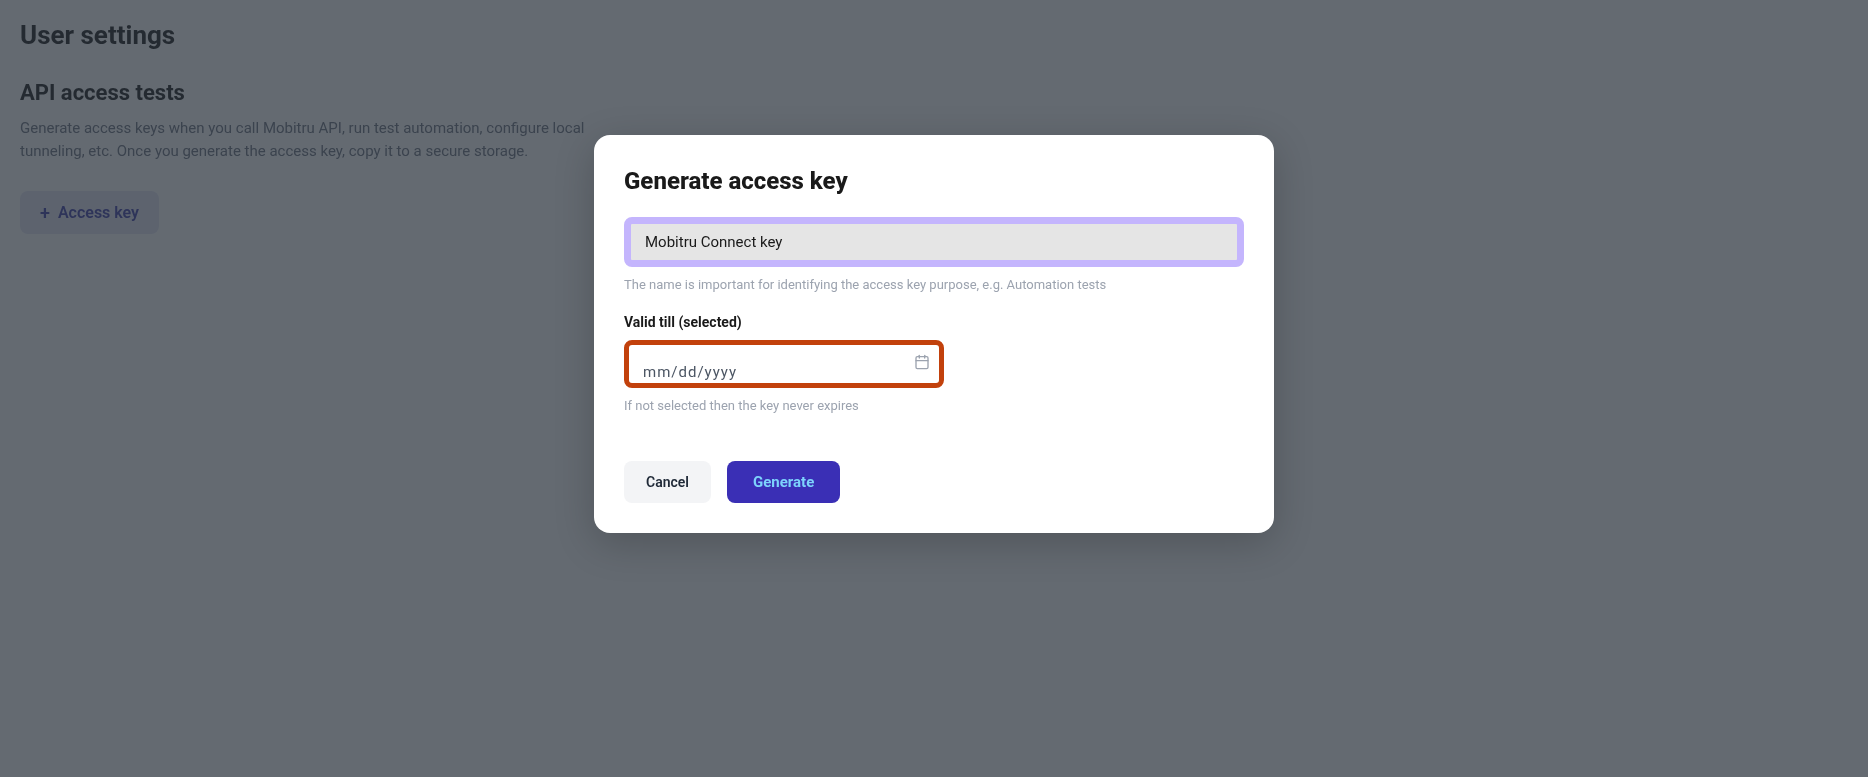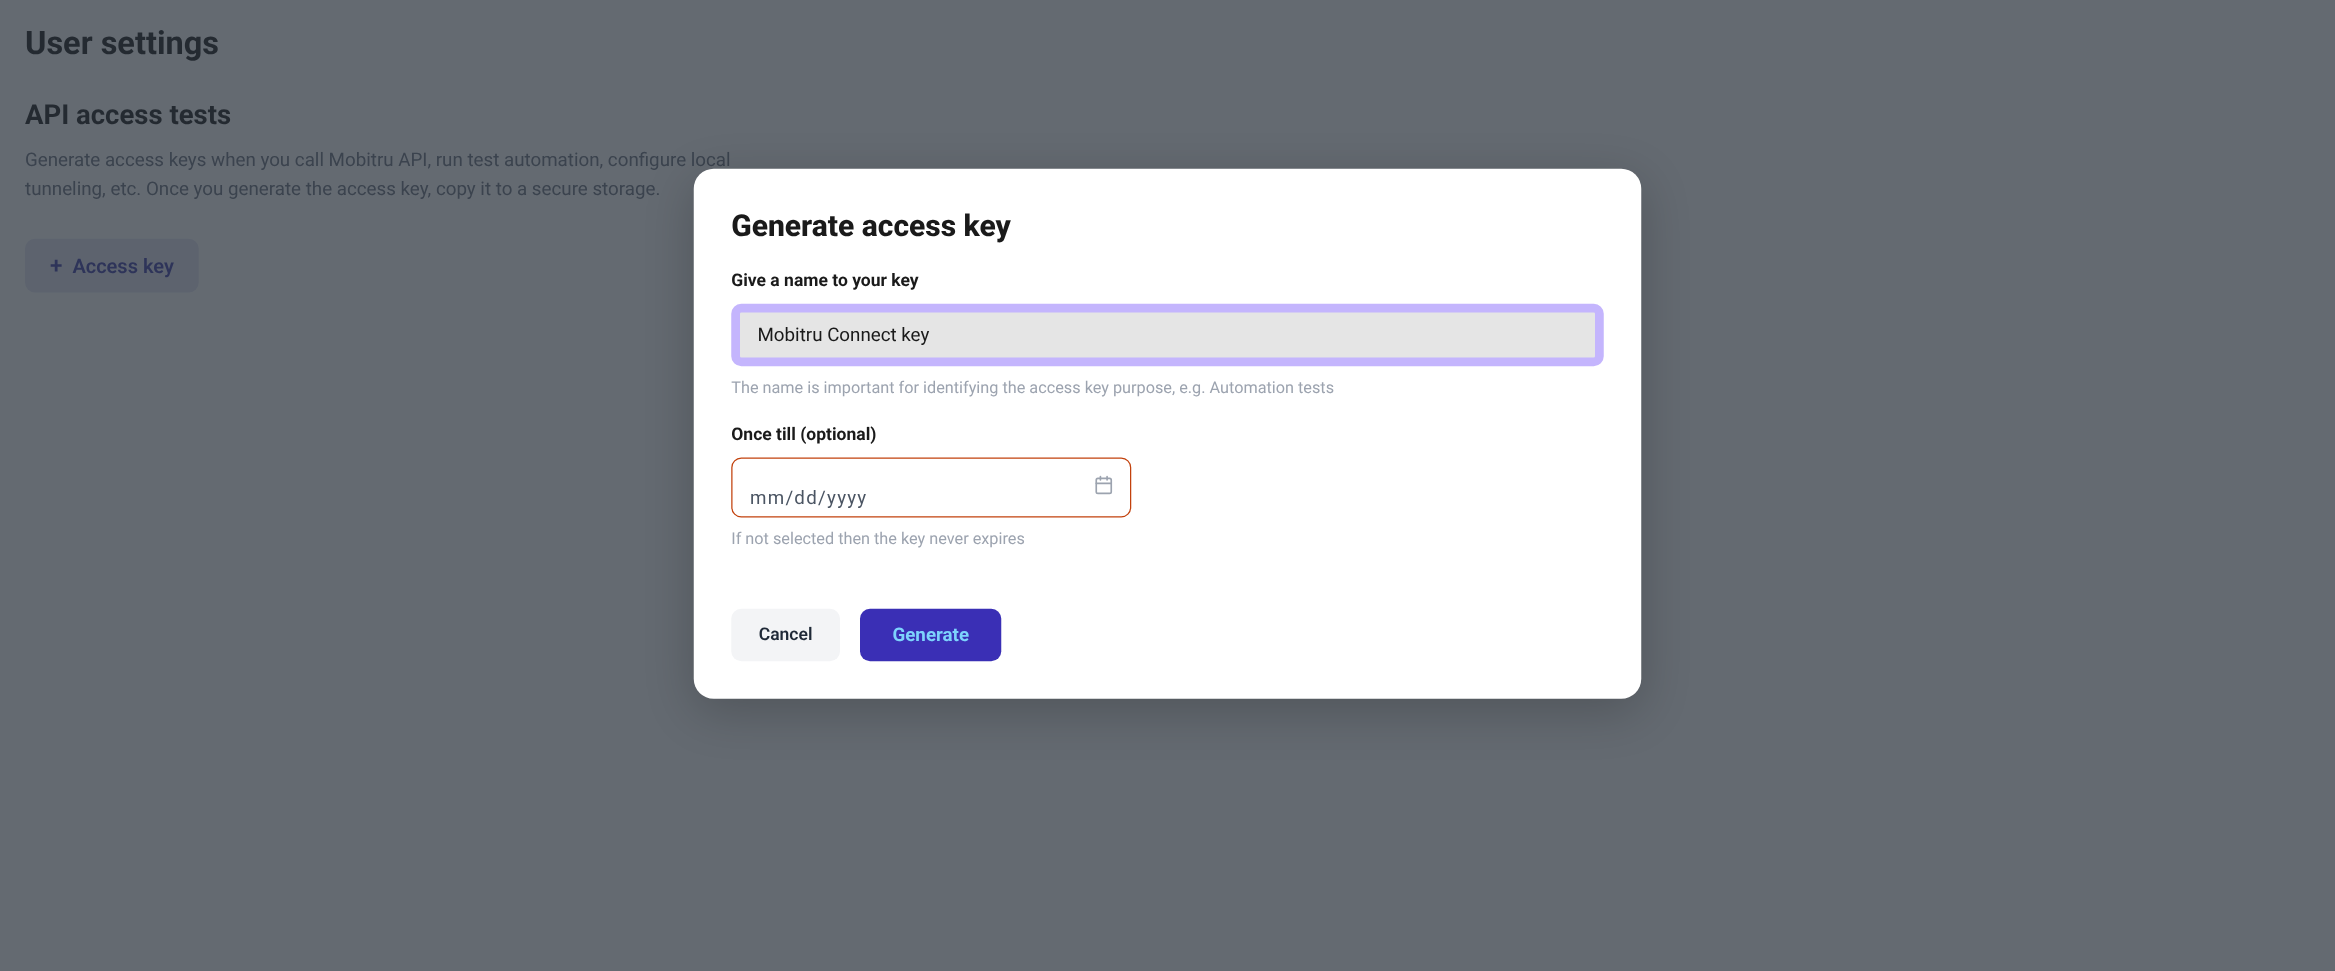--- a/index.html
+++ b/index.html
@@ -68,21 +68,21 @@
       background: rgba(40, 49, 58, 0.72);
       display: flex;
       align-items: flex-start;
       justify-content: center;
       padding-top: 135px;
     }
 
     .dialog {
       background: #ffffff;
       border-radius: 16px;
-      width: 758px;
+      width: 680px;
       padding: 32px 30px 30px 30px;
       box-shadow: 0 10px 40px rgba(0,0,0,0.2);
     }
 
     .dialog-title {
       font-size: 24px;
       font-weight: 800;
       color: #1a1a1a;
       margin-bottom: 22px;
     }
@@ -117,21 +117,21 @@
     }
 
     .date-input-wrapper {
       position: relative;
       width: 320px;
     }
 
     .date-input {
       width: 100%;
       height: 48px;
-      border: 1px solid #c2410c;
+      border: 5px solid #c2410c;
       border-radius: 8px;
       padding: 16px 42px 0 14px;
       font-size: 15px;
       color: #6b7280;
       background: #ffffff;
     }
 
     .date-input::placeholder {
       color: #4b5563;
       letter-spacing: 1px;
@@ -185,27 +185,26 @@
     <span class="plus-icon">+</span>
     <span>Access key</span>
   </button>
 </div>
 
 <div class="overlay">
   <div class="dialog">
     <h2 class="dialog-title">Generate access key</h2>
 
     <div class="form-group">
-      <label class="form-label">Give a name to your key</label>
       <input type="text" class="text-input" value="Mobitru Connect key" style="">
       <div class="helper-text">The name is important for identifying the access key purpose, e.g. Automation tests</div>
     </div>
 
     <div class="form-group">
-      <label class="form-label">Once till (optional)</label>
+      <label class="form-label">Valid till (selected)</label>
       <div class="date-input-wrapper">
         <input type="text" class="date-input" placeholder="mm/dd/yyyy" style="">
         <span class="calendar-icon">
           <svg width="16" height="16" viewBox="0 0 24 24" fill="none" stroke="currentColor" stroke-width="2" stroke-linecap="round" stroke-linejoin="round">
             <rect x="3" y="4" width="18" height="18" rx="2" ry="2"></rect>
             <line x1="16" y1="2" x2="16" y2="6"></line>
             <line x1="8" y1="2" x2="8" y2="6"></line>
             <line x1="3" y1="10" x2="21" y2="10"></line>
           </svg>
         </span>

